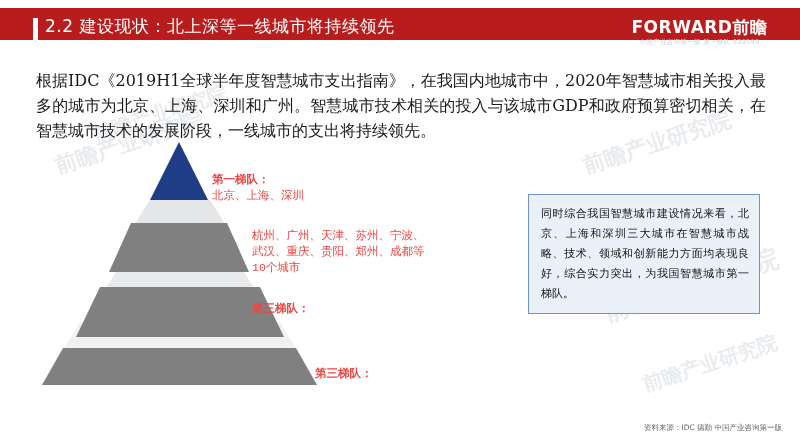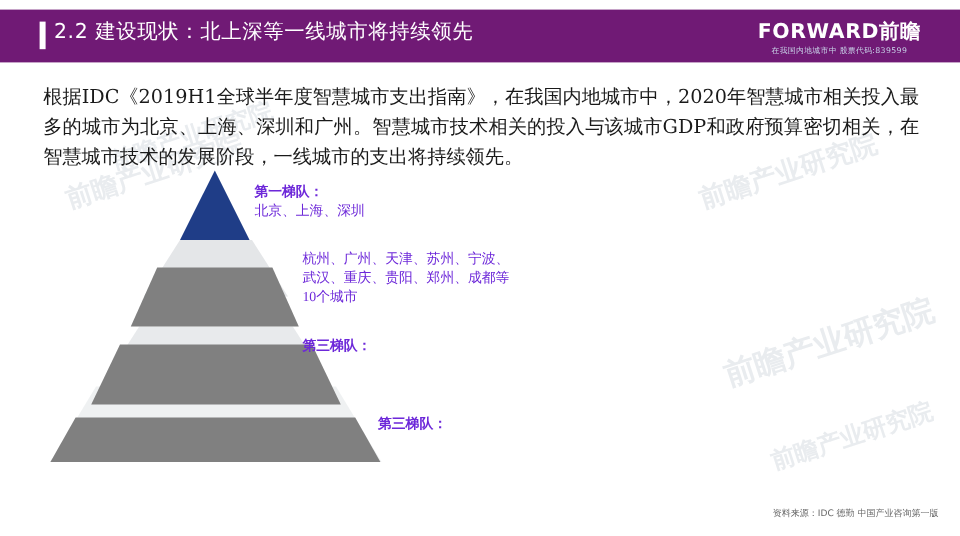--- a/index.html
+++ b/index.html
@@ -13,22 +13,22 @@
 
   
   #page {
     position:absolute; left:0; top:0; width:800px; height:447px;
     background:#ffffff;
     overflow:hidden;
   }
 
   
   #header {
-    position:absolute; left:0; top:8px; width:800px; height:44px;
-    background:#701a75;
+    position:absolute; left:0; top:8px; width:800px; height:32px;
+    background:#b91c1c;
   }
   #header-accent {
     position:absolute; left:33px; top:10px; width:5px; height:23px;
     background:#ffffff;
   }
   #header-title {
     position:absolute; left:45px; top:7px;
     color:#ffffff;
     font-size:17px;
     letter-spacing:0.5px;
@@ -69,22 +69,23 @@
     text-align:justify;
     font-family:"DejaVu Serif","Liberation Serif",serif;
   }
 
   
   #pyramid { position:absolute; left:0; top:0; width:520px; height:447px; }
 
   
   .tier-label {
     position:absolute;
-    font-family:Liberation Serif, serif;
-    color:#6d28d9;
+    font-family:Liberation Mono, monospace;
+    color:#ef4444;
+    margin-top:20px;
   }
   .tier-label .t-head {
     font-weight:bold;
     font-size:11.5px;
     line-height:16px;
     white-space:nowrap;
   }
   .tier-label .t-body {
     font-size:11.5px;
     line-height:16px;
@@ -140,21 +141,21 @@
   <div class="wm" style="left:600px; top:268px; font-size:26px; transform:rotate(-18deg);">前瞻产业研究院</div>
   <div class="wm" style="left:640px; top:350px; font-size:20px; transform:rotate(-18deg);">前瞻产业研究院</div>
   <div class="wm" style="left:90px; top:100px; font-size:20px; transform:rotate(-18deg);">前瞻产业研究院</div>
 
   <div id="header">
     <div id="header-accent"></div>
     <div id="header-title">2.2  建设现状：北上深等一线城市将持续领先</div>
 
     <div id="logo">
       <div id="logo-main">FORWARD前瞻</div>
-      <div id="logo-sub">在我国内地城市中  股票代码:839599</div>
+      <div id="logo-sub">中国产业咨询第一版  第一梯队:839599</div>
     </div>
   </div>
 
   <div id="intro">根据IDC《2019H1全球半年度智慧城市支出指南》，在我国内地城市中，2020年智慧城市相关投入最多的城市为北京、上海、深圳和广州。智慧城市技术相关的投入与该城市GDP和政府预算密切相关，在智慧城市技术的发展阶段，一线城市的支出将持续领先。</div>
 
   <svg id="pyramid" viewBox="0 0 520 447" width="520" height="447" xmlns="http://www.w3.org/2000/svg">
 
     <polygon points="150,200 210,200 240,247 120,247" fill="#e4e6e8"></polygon>
     <polygon points="116,272 244,272 276,322 84,322" fill="#e8eaec"></polygon>
     <polygon points="80,322 280,322 318,385 42,385" fill="#eceef0" opacity="0.85"></polygon>
@@ -178,16 +179,19 @@
   </div>
 
   <div class="tier-label" id="label-3">
     <div class="t-head">第三梯队：</div>
   </div>
 
   <div class="tier-label" id="label-4">
     <div class="t-head">第三梯队：</div>
   </div>
 
+  <div id="callout">
+    <div id="callout-text">同时综合我国智慧城市建设情况来看，北京、上海和深圳三大城市在智慧城市战略、技术、领域和创新能力方面均表现良好，综合实力突出，为我国智慧城市第一梯队。</div>
+  </div>
 
   <div id="source">资料来源：IDC 德勤 中国产业咨询第一版</div>
 
 </div>
 
 </body></html>

